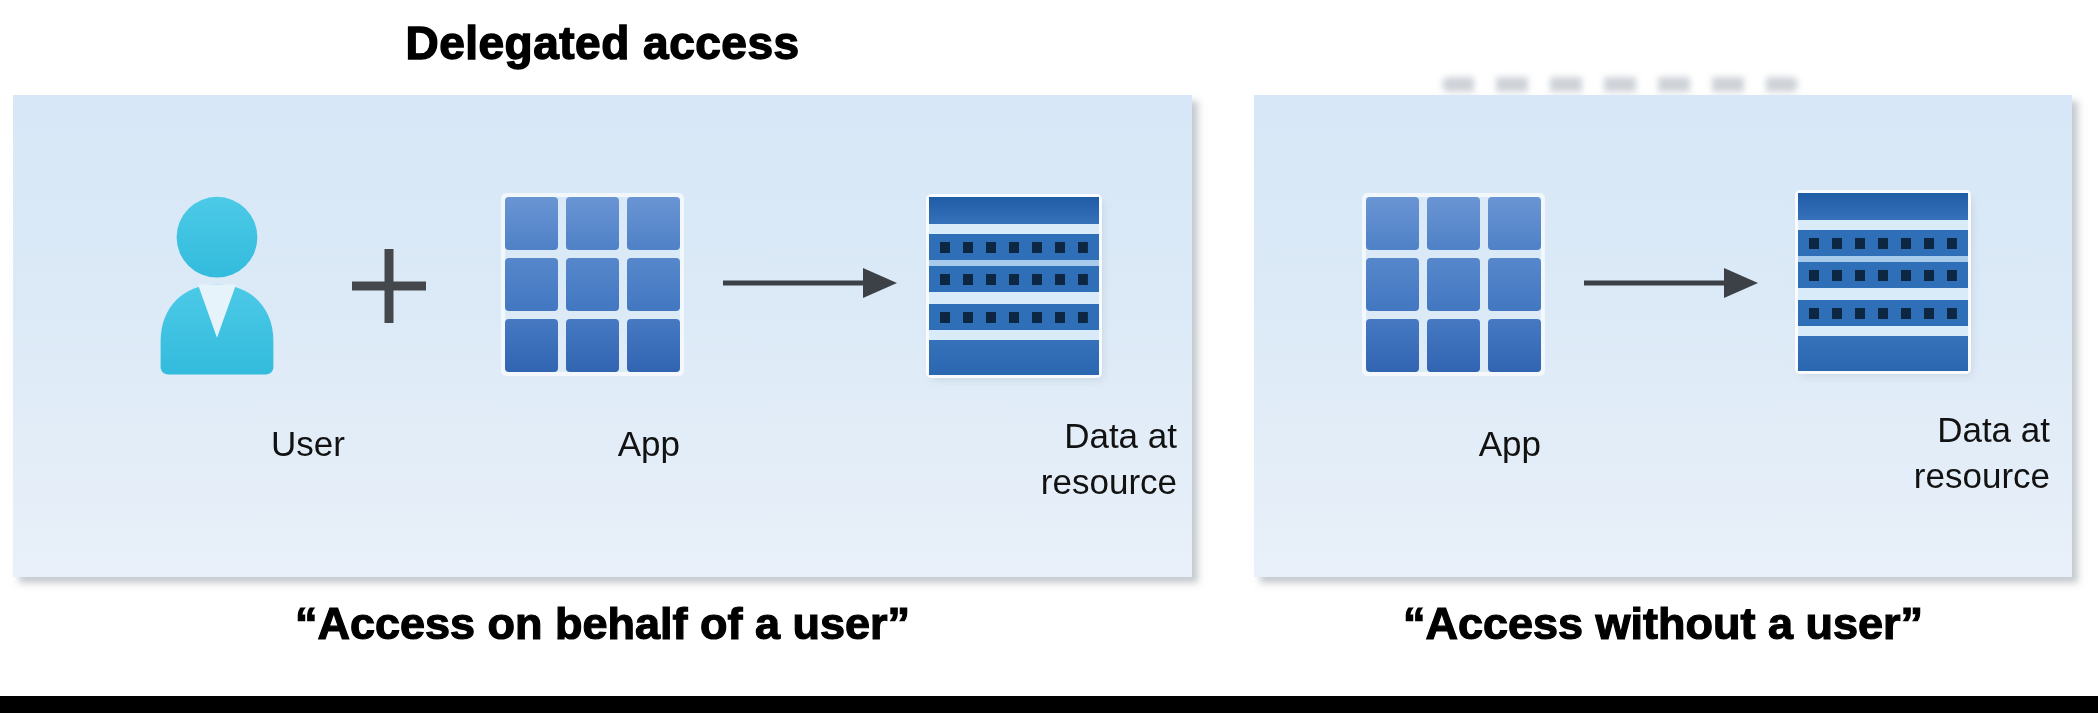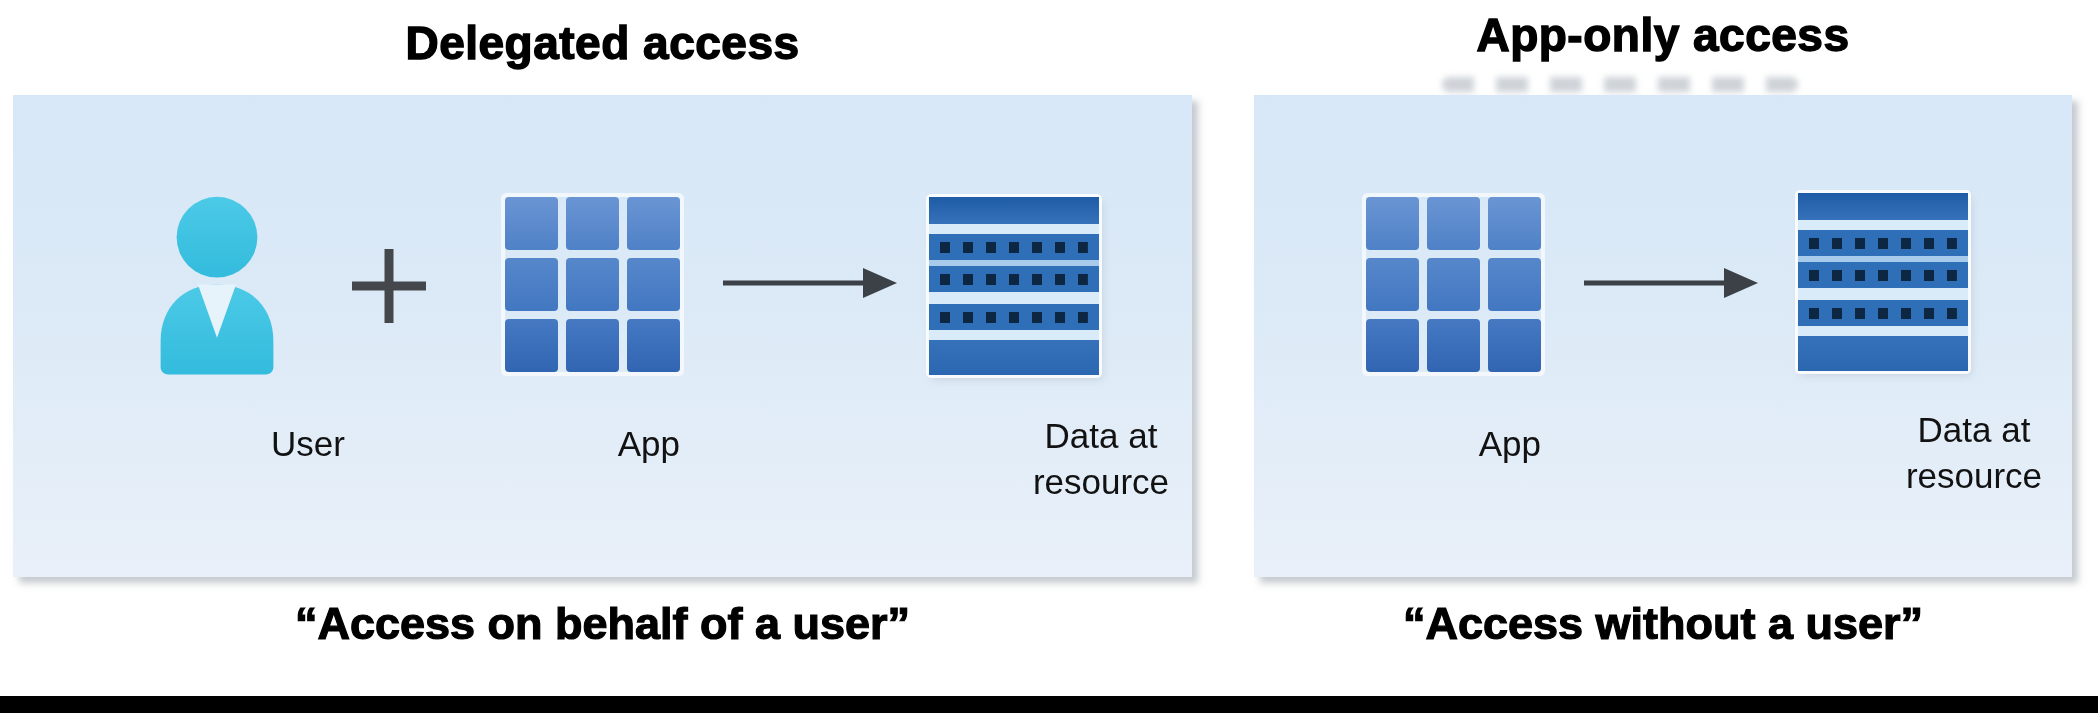--- a/index.html
+++ b/index.html
@@ -39,21 +39,21 @@
   }
   .panel.left  { left:13px;  width:1179px; }
   .panel.right { left:1254px; width:818px; }
 
   .panel * { position:absolute; }
 
   .icon-label {
     font-size:35px; color:#121212; text-align:right; line-height:1.3;
     font-weight:normal;
   }
-  .icon-label.data { text-align:center;margin-left:44px; }
+  .icon-label.data { text-align:right; }
 
   
   .person { width:128px; height:186px; }
   .person svg { width:100%; height:100%; display:block; }
 
   
   .plus  { width:92px;  height:92px; }
   .arrow { width:178px; height:36px; }
   .plus svg, .arrow svg { width:100%; height:100%; display:block; }
 
@@ -90,21 +90,20 @@
   .footer-bar {
     position:absolute; left:0; bottom:0; width:100%; height:17px; background:#000;
   }
 </style>
 </head>
 <body>
 
 <div class="canvas">
 
   <div class="heading left">Delegated access</div>
-  <div class="heading right">App-only access</div>
   <div class="ghost"></div>
 
   <div class="panel left">
 
     <div class="person" style="left:140px; top:98px;">
       <svg viewBox="0 0 84 122" aria-hidden="true">
         <defs>
           <linearGradient id="pg1" x1="0" y1="0" x2="0" y2="1">
             <stop offset="0" stop-color="#4ccae7"></stop>
               <stop offset="1" stop-color="#33bbdd"></stop>

